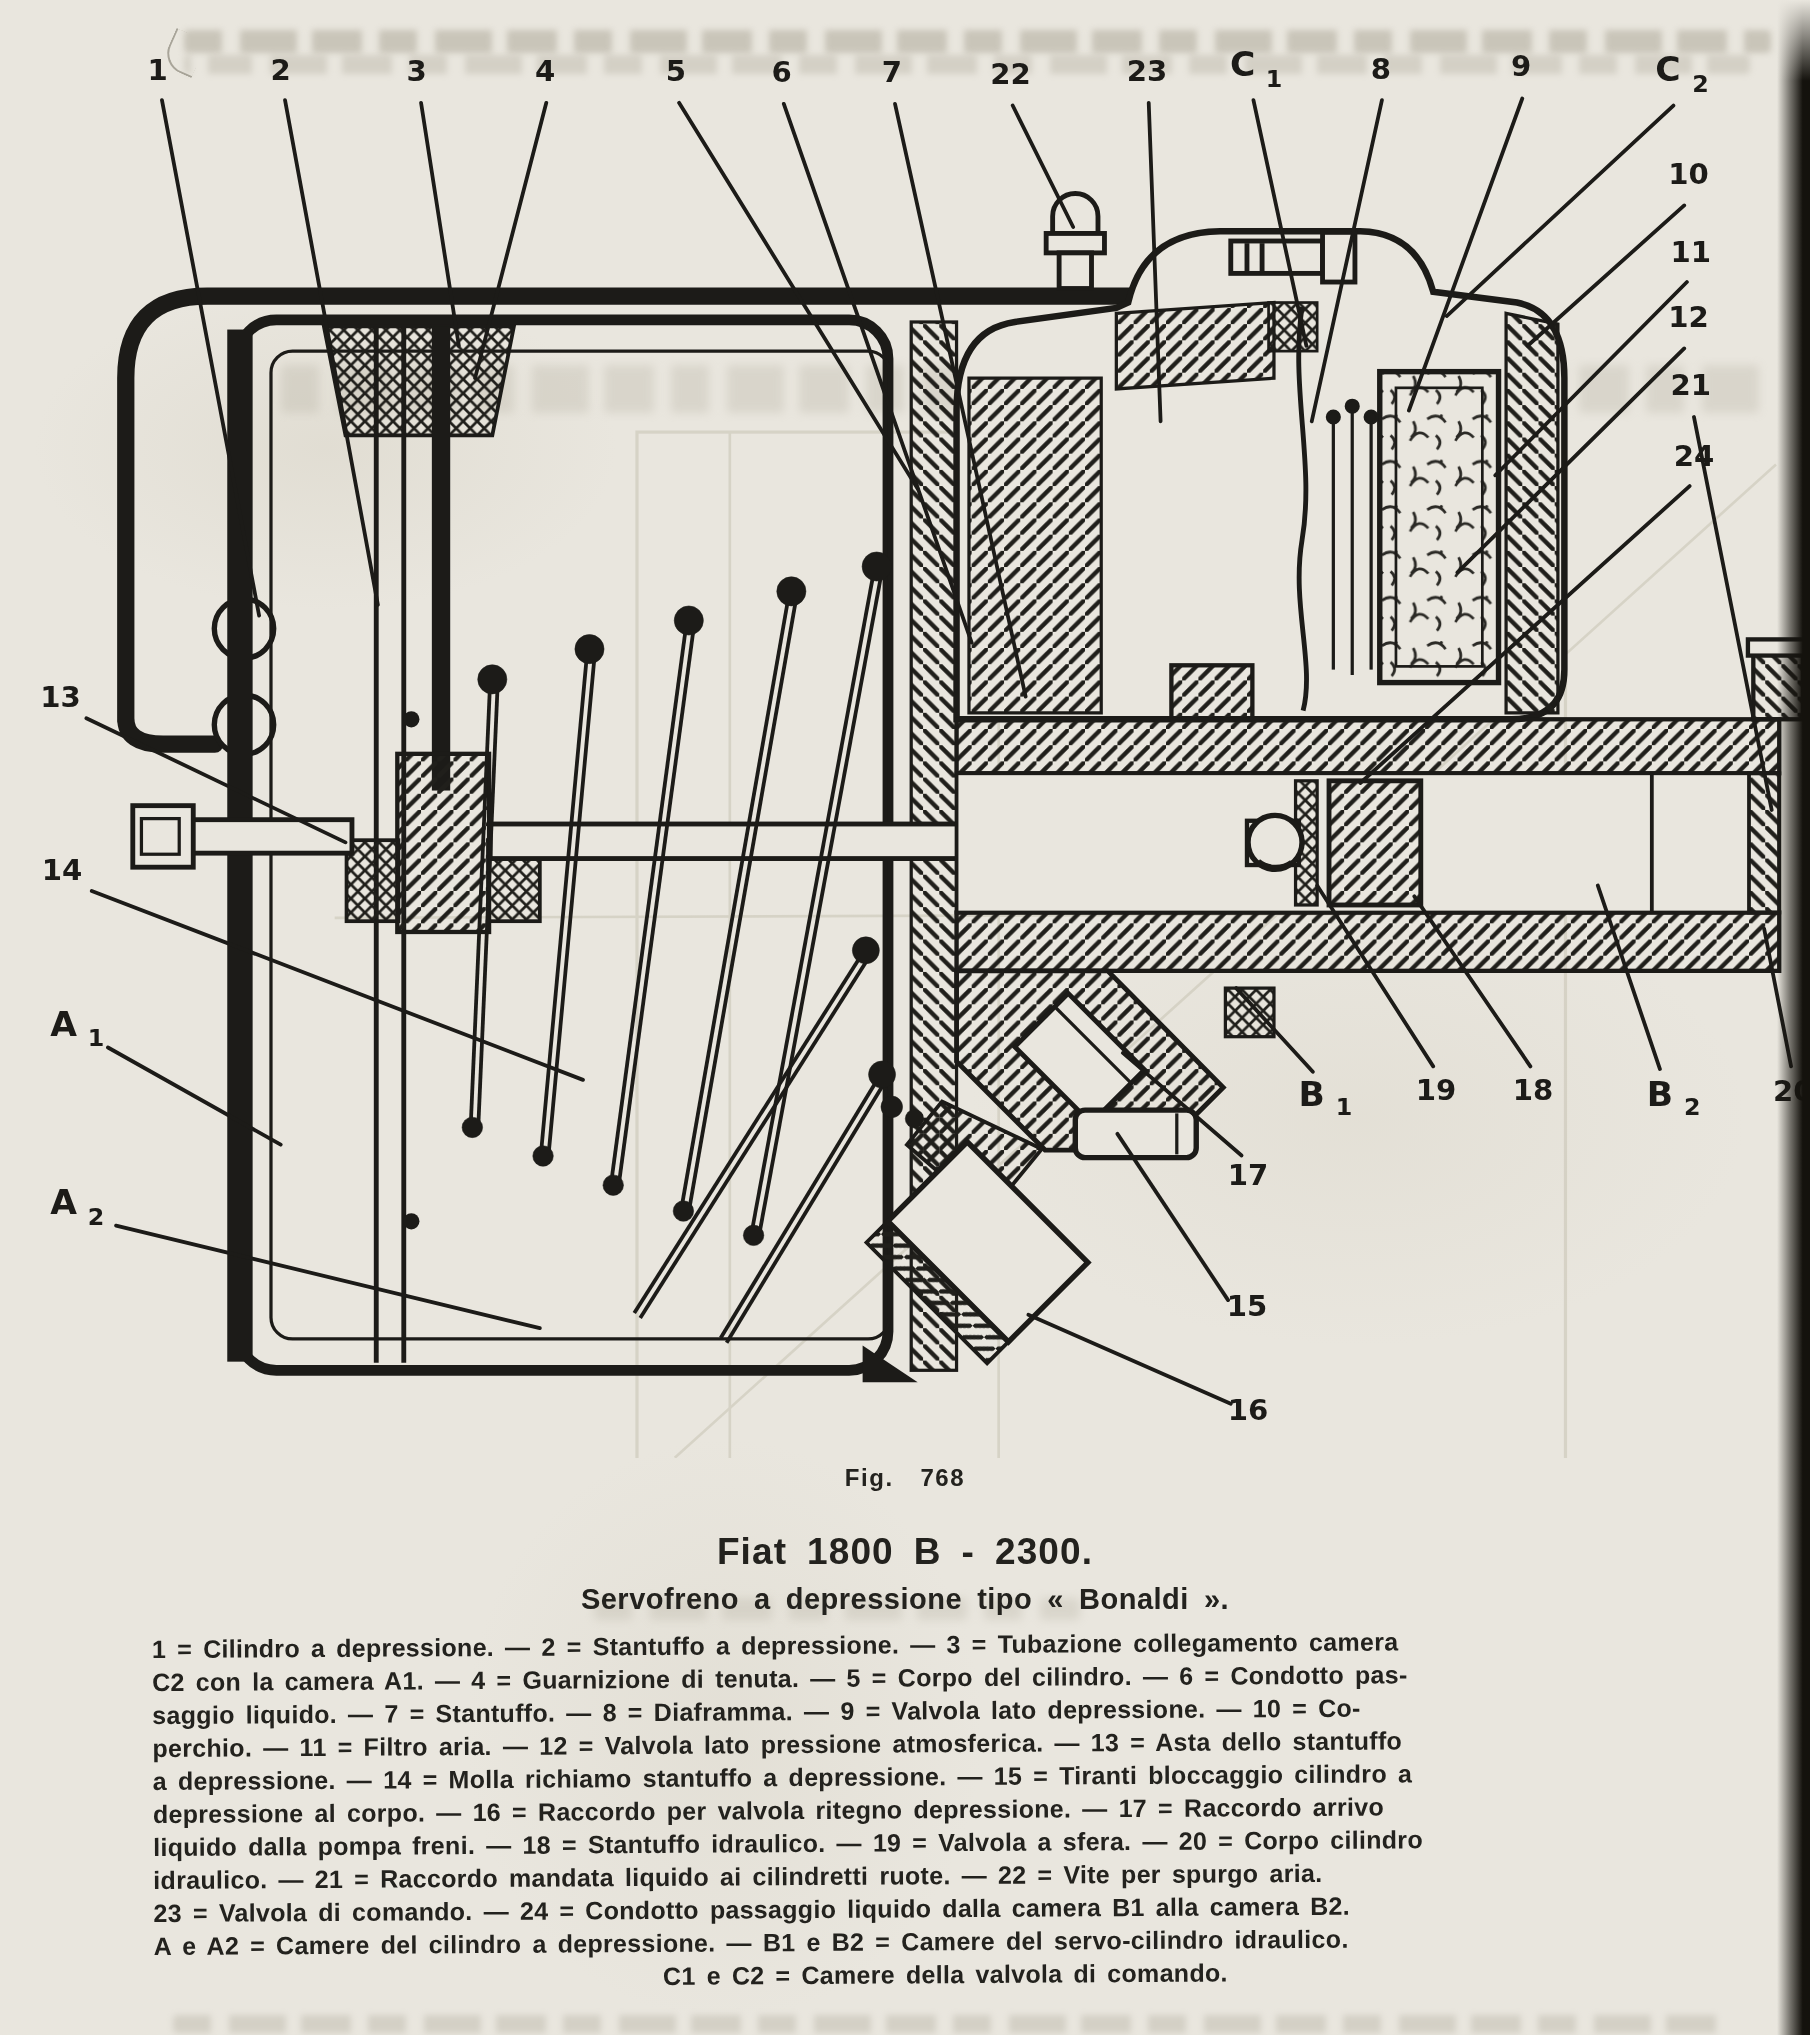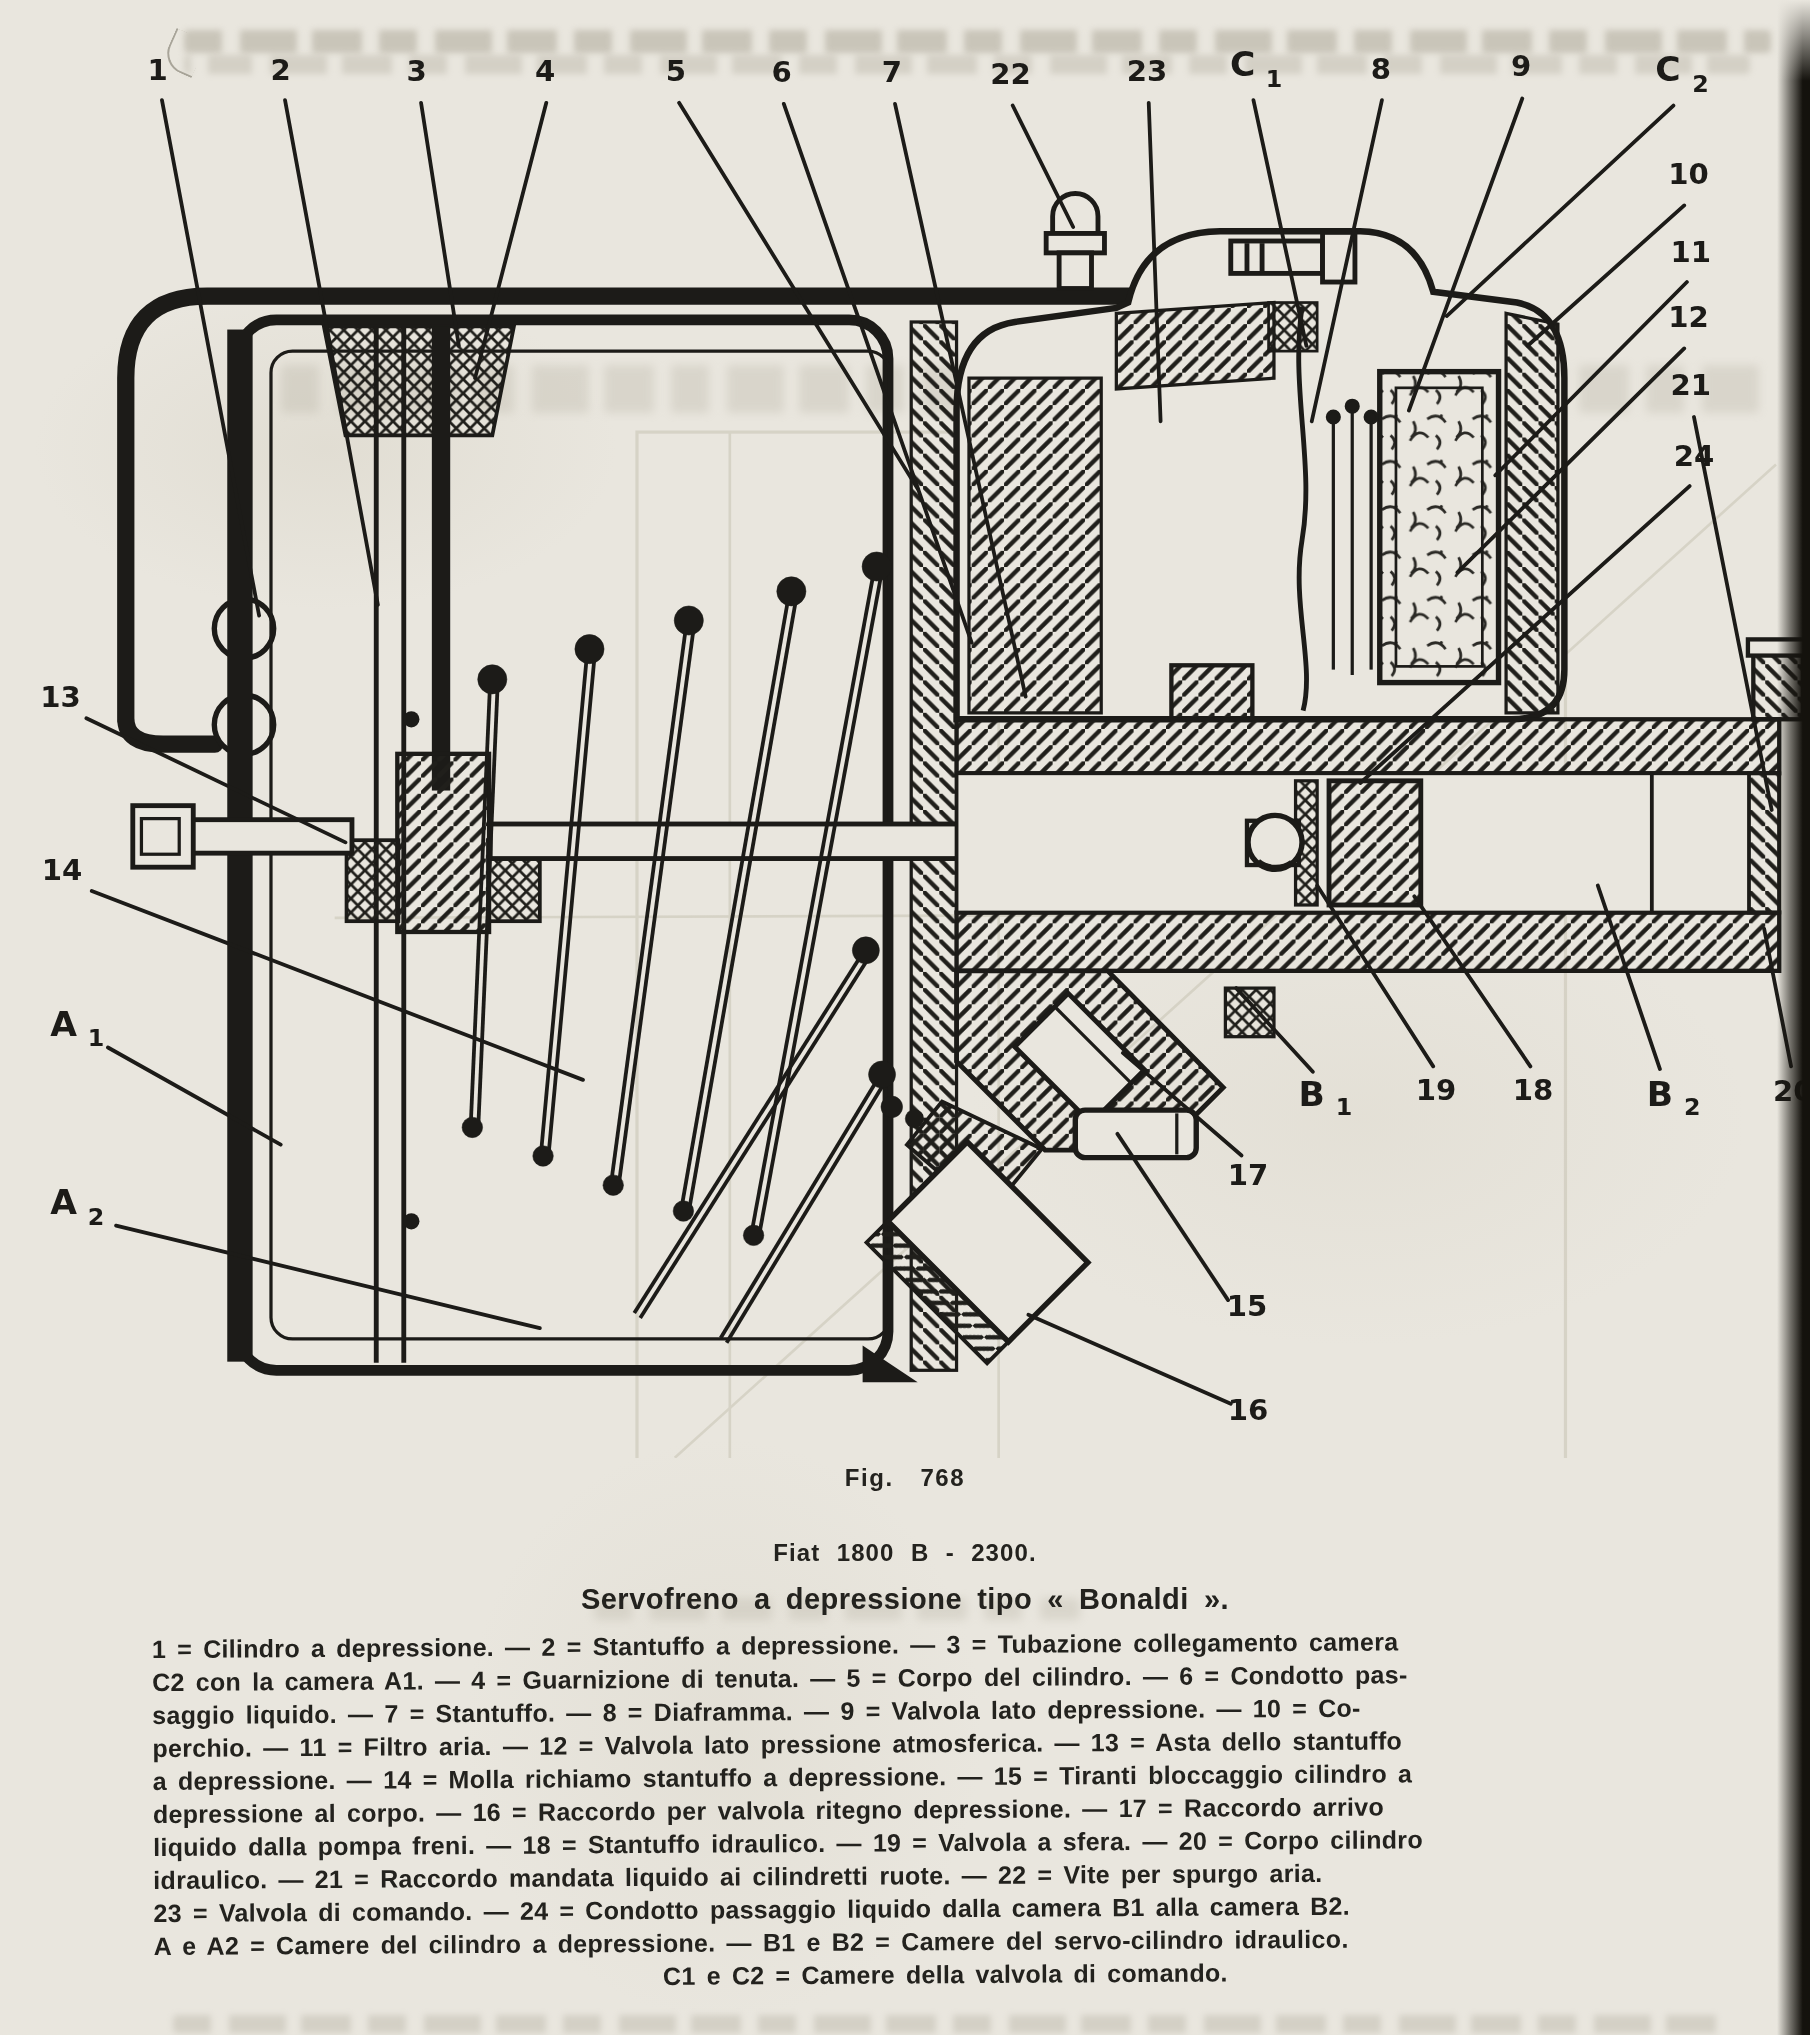--- a/index.html
+++ b/index.html
@@ -30,21 +30,21 @@
   .page-edge{
     position:absolute;right:0;top:0;width:33px;height:2035px;
     background:linear-gradient(90deg, rgba(22,20,15,0) 0%, rgba(22,20,15,.55) 40%, #14120d 78%);
   }
   .page-edge-fade{
     position:absolute;right:0;top:0;width:33px;height:81px;
     background:linear-gradient(180deg,#e9e6de 0%, rgba(233,230,222,0) 100%);
   }
   .caption-block{position:absolute;left:0;top:1452px;width:1810px;text-align:center;color:#23221e;}
   .fig-label{position:absolute;left:0;width:100%;top:12px;font-size:24px;font-weight:bold;word-spacing:18.4px;letter-spacing:1.6px;}
-  .fig-model{position:absolute;left:0;width:100%;top:87px;font-size:24px;font-weight:bold;word-spacing:8.6px;letter-spacing:1.1px;}
+  .fig-model{position:absolute;left:0;width:100%;top:79px;font-size:37px;font-weight:bold;word-spacing:8.6px;letter-spacing:1.1px;}
   .fig-title{position:absolute;left:0;width:100%;top:131px;font-size:29px;font-weight:bold;word-spacing:6.5px;letter-spacing:0.5px;}
   .legend{
     position:absolute;left:154px;top:1633px;width:1583px;
     color:#23221e;font-size:25px;font-weight:bold;letter-spacing:0.3px;word-spacing:3.8px;
     transform:rotate(-0.35deg);transform-origin:left bottom;
   }
   .legend .line{height:33px;line-height:33px;white-space:nowrap;}
   .legend .j{text-align:justify;text-align-last:justify;}
   .legend .j::after{content:"";display:inline-block;width:100%;}
   .legend .center{text-align:center;white-space:nowrap;}

